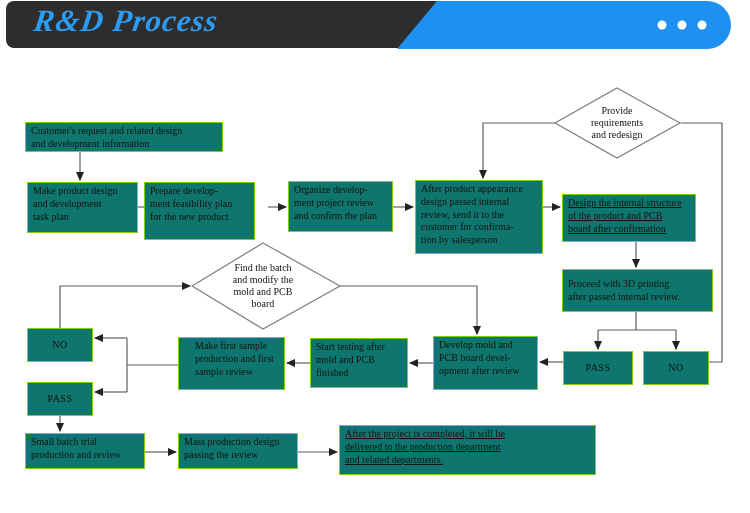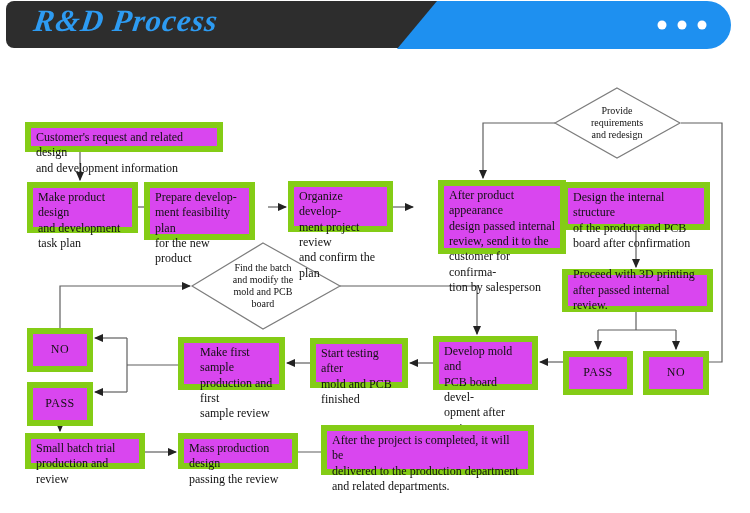--- a/index.html
+++ b/index.html
@@ -16,22 +16,22 @@
   .hdr-blue-svg{position:absolute;left:0;top:0;width:750px;height:56px;}
   .hdr-title{
     position:absolute;left:34px;top:3px;
     font-family:"Liberation Serif",serif;font-style:italic;font-weight:700;
     font-size:31px;color:#2d9bf2;letter-spacing:1px;
     transform:skewX(-8deg);
   }
   
   .flow-svg{position:absolute;left:0;top:0;width:750px;height:513px;}
   .node{
-    position:absolute;border:6px solid #84cc16;background:#d946ef;
-    font-size:12px;line-height:1.28;color:#111;
+    position:absolute;border:1px solid #84cc16;background:#0f766e;
+    font-size:10px;line-height:1.28;color:#111;
     padding:2px 5px;white-space:pre-line;box-sizing:border-box;
   }
   .node.center{
     display:flex;align-items:center;justify-content:center;text-align:center;
     padding:16px;letter-spacing:0.5px;
   }
   .dlabel{
     position:absolute;display:flex;align-items:center;justify-content:center;
     text-align:center;font-size:10px;line-height:1.2;color:#111;
     white-space:pre-line;
@@ -101,27 +101,27 @@
 task plan</div>
 
   <div class="node" style="left:144px;top:182px;width:111px;height:58px;">Prepare develop-
 ment feasibility plan
 for the new product</div>
 
   <div class="node" style="left:288px;top:181px;width:105px;height:51px;">Organize develop-
 ment project review
 and confirm the plan</div>
 
-  <div class="node" style="left:415px;top:180px;width:128px;height:74px;margin-left:23px;">After product appearance
+  <div class="node" style="left:415px;top:180px;width:128px;height:74px;">After product appearance
 design passed internal
 review, send it to the
 customer for confirma-
 tion by salesperson</div>
 
-  <div class="node" style="left:562px;top:182px;width:148px;height:48px;">Design the internal structure
+  <div class="node" style="left:562px;top:194px;width:134px;height:48px;text-decoration:underline;">Design the internal structure
 of the product and PCB
 board after confirmation</div>
 
   <div class="dlabel" style="left:557px;top:93px;width:120px;height:60px;">Provide
 requirements
 and redesign</div>
 
   <div class="node" style="left:562px;top:269px;width:151px;height:43px;display:flex;align-items:center;">Proceed with 3D printing
 after passed internal review.</div>
 
@@ -149,17 +149,17 @@
   <div class="node center" style="left:27px;top:328px;width:66px;height:20px;">NO</div>
 
   <div class="node center" style="left:27px;top:382px;width:66px;height:20px;">PASS</div>
 
   <div class="node" style="left:25px;top:433px;width:120px;height:36px;">Small batch trial
 production and review</div>
 
   <div class="node" style="left:178px;top:433px;width:120px;height:36px;">Mass production design
 passing the review</div>
 
-  <div class="node" style="left:321px;top:425px;width:213px;height:50px;">After the project is completed, it will be
+  <div class="node" style="left:339px;top:425px;width:257px;height:50px;text-decoration:underline;">After the project is completed, it will be
 delivered to the production department
 and related departments.</div>
 
 </div>
 
 </body></html>

